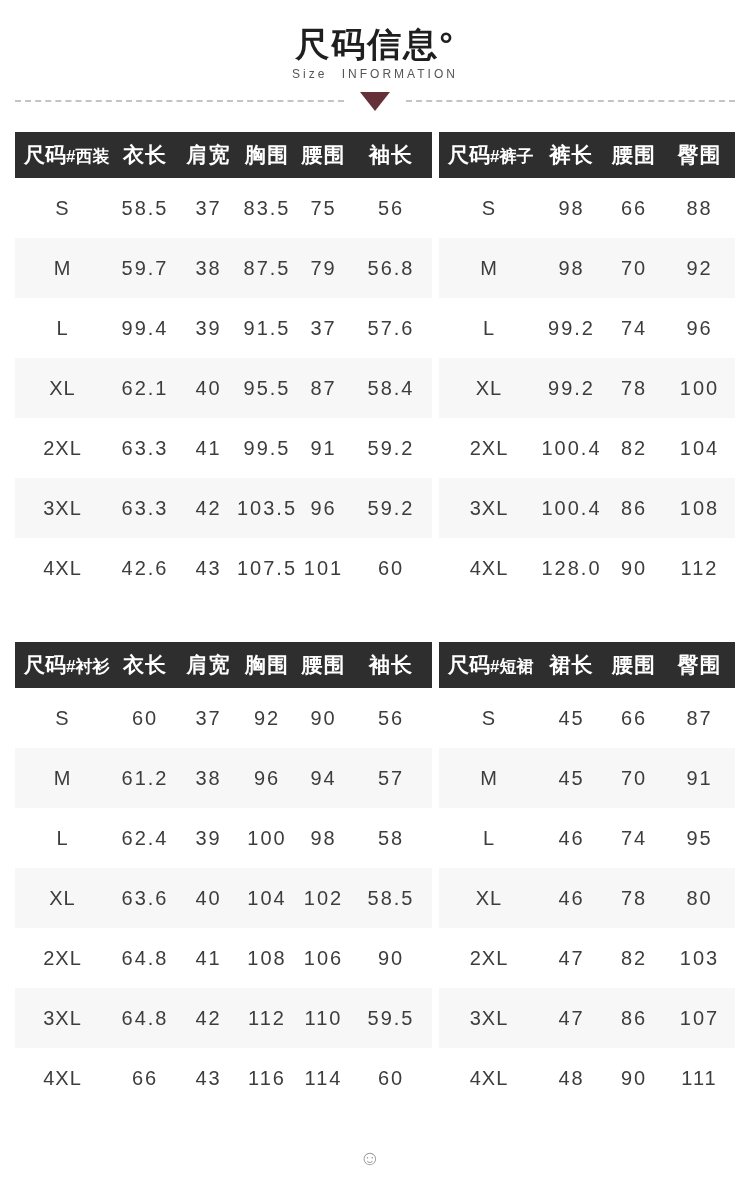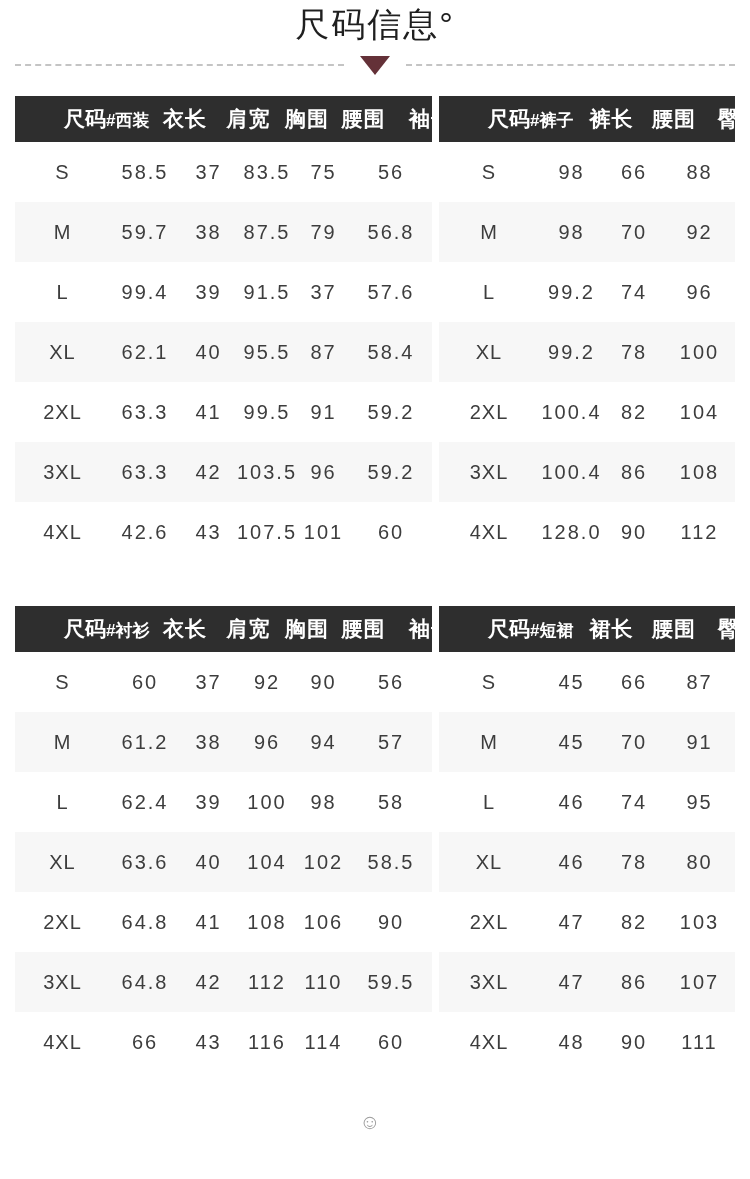--- a/index.html
+++ b/index.html
@@ -14,22 +14,23 @@
   *{box-sizing:border-box;margin:0;padding:0;}
   body{
     width:750px;height:1179px;background:#ffffff;
     font-family:"Liberation Sans","DejaVu Sans",sans-serif;
     color:var(--cell-text);overflow:hidden;
   }
   .page{width:750px;height:1179px;background:#fff;}
   
   .hdr{text-align:center;padding-top:2px;}
   .hdr h1{
-    font-size:34px;line-height:44px;font-weight:400;color:#1f1f1f;
+    font-size:34px;line-height:44px;font-weight:700;color:#1f1f1f;
     letter-spacing:2px;
+    margin-top:20px;
   }
   .subtitle{
     font-size:12px;line-height:16px;color:#555;
     letter-spacing:3px;word-spacing:8px;
   }
   .divider{
     margin-top:9px;height:20px;display:flex;align-items:center;
     padding:0 15px;
   }
   .dash-line{flex:1;height:0;border-top:2px dashed var(--divider-dash);}
@@ -42,21 +43,21 @@
   .tables-row{
     display:flex;justify-content:space-between;padding:0 15px;
   }
   .tables-row.first{margin-top:21px;}
   .tables-row.second{margin-top:44px;}
   .size-table.wide{width:417px;}
   .size-table.narrow{width:296px;}
   .trow{display:grid;align-items:center;}
   .wide .trow{grid-template-columns:95px 70px 57px 60px 53px 82px;}
   .narrow .trow{grid-template-columns:100px 65px 60px 71px;}
-  .thead{height:46px;background:var(--header-bg);color:var(--header-text);padding-left:40px;}
+  .thead{height:46px;background:var(--header-bg);color:var(--header-text);}
   .tbody-row{height:60px;background:#fff;}
   .tbody-row.alt{background:var(--row-alt-bg);}
   .cell{display:flex;align-items:center;justify-content:center;}
   .cell.th{font-size:21px;font-weight:700;letter-spacing:1px;}
   .cell.th-size{justify-content:flex-start;padding-left:9px;align-items:baseline;letter-spacing:0;}
   .label-prefix{font-size:21px;font-weight:700;}
   .label-suffix{font-size:17px;font-weight:700;}
   .cell.size{font-size:20px;letter-spacing:1px;}
   .cell.val{font-size:20px;letter-spacing:2px;}
   
@@ -67,20 +68,21 @@
   .smiley{font-size:21px;line-height:24px;margin-right:10px;}
   .footer-text{font-size:18px;letter-spacing:1px;}
 </style>
 </head>
 <body>
 
 <div class="page">
 
   <div class="hdr">
     <h1>尺码信息°</h1>
+    <div class="subtitle">Size INFORMATION</div>
     <div class="divider">
       <span class="dash-line"></span>
       <span class="triangle"></span>
       <span class="dash-line"></span>
     </div>
   </div>
 
   <div class="tables-row first">
     <div class="size-table wide">
         <div class="trow thead">

